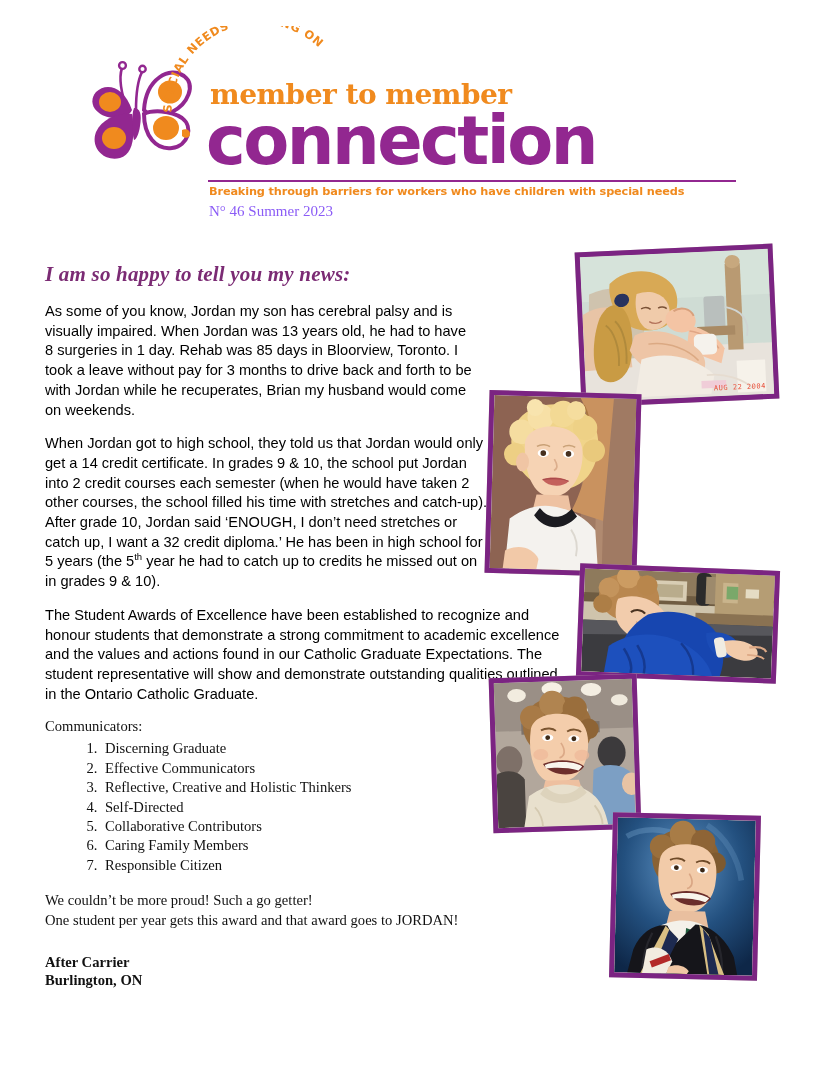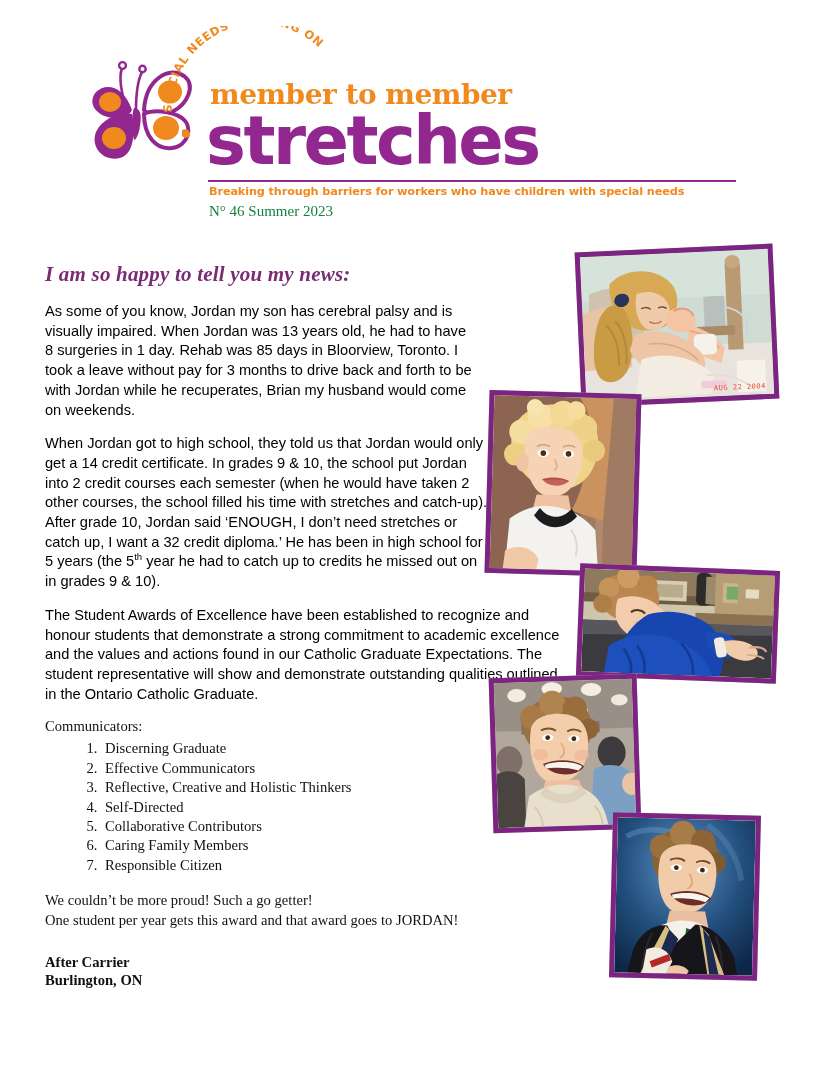--- a/index.html
+++ b/index.html
@@ -88,21 +88,21 @@
     letter-spacing: -0.15px;
     color: #F08A1E;
     white-space: nowrap;
   }
   .issue {
     position: absolute;
     left: 209px;
     top: 203px;
     font-family: "Liberation Serif", serif;
     font-size: 15px;
-    color: #15803d;
+    color: #8b5cf6;
     white-space: nowrap;
   }
 
   
   #article {
     position: absolute;
     left: 45px;
     top: 262px;
     width: 525px;
   }
@@ -227,21 +227,21 @@
     <svg class="arc-text" viewBox="0 0 200 95">
       <defs>
         <path id="arcpath" d="M 12,92 A 86,86 0 0 1 186,78" fill="none"></path>
       </defs>
       <text>
         <textPath href="#arcpath" startOffset="2%">SPECIAL NEEDS · MOVING ON</textPath>
       </text>
     </svg>
 
     <div class="m2m">member to member</div>
-    <div class="connection">stretches</div>
+    <div class="connection">connection</div>
     <div class="rule"></div>
     <div class="tagline">Breaking through barriers for workers who have children with special needs</div>
     <div class="issue">N° 46 Summer 2023</div>
   </div>
 
   <div id="article">
 
     <h1 class="headline">I am so happy to tell you my news:</h1>
 
     <p class="para narrow">As some of you know, Jordan my son has cerebral palsy and is visually impaired. When Jordan was 13 years old, he had to have 8 surgeries in 1 day. Rehab was 85 days in Bloorview, Toronto. I took a leave without pay for 3 months to drive back and forth to be with Jordan while he recuperates, Brian my husband would come on weekends.</p>

